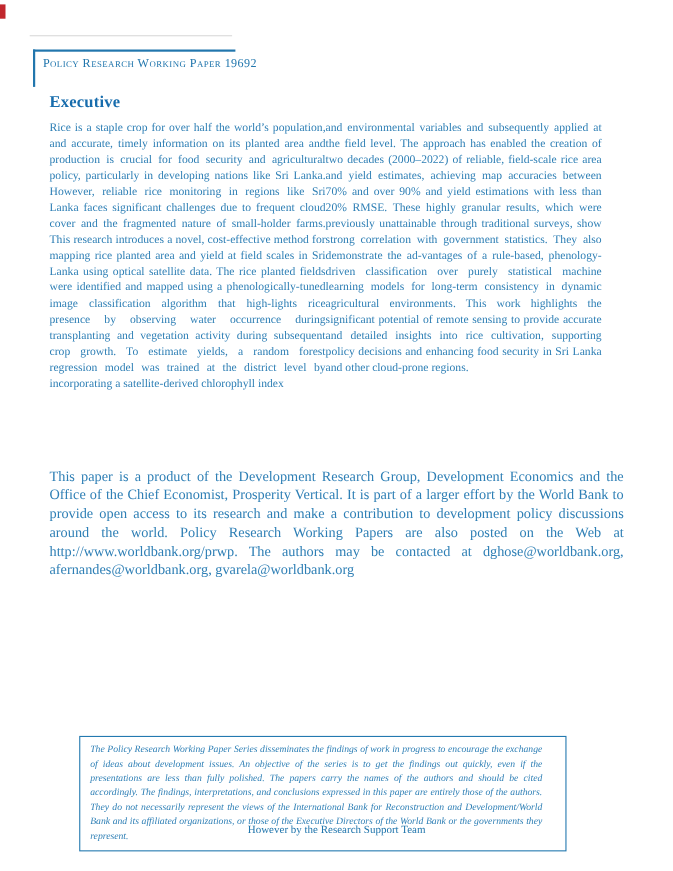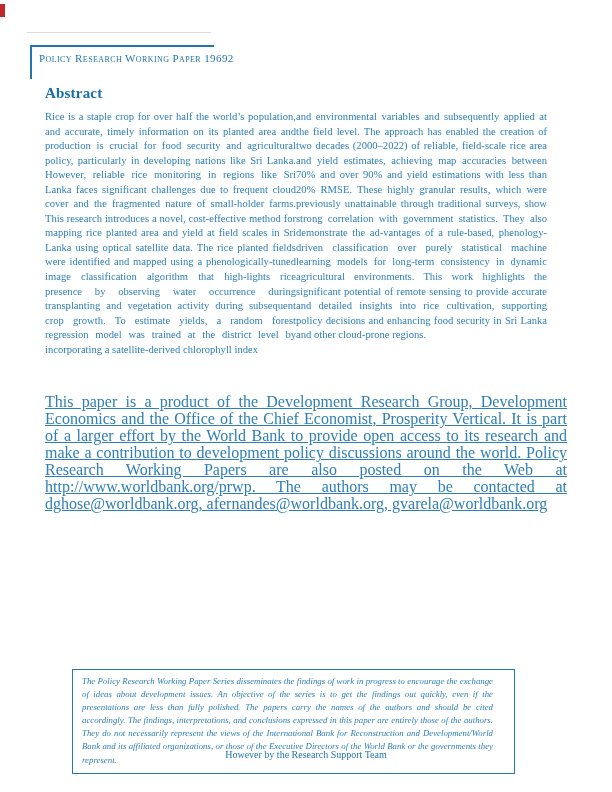--- a/index.html
+++ b/index.html
@@ -41,25 +41,24 @@
     position:absolute;left:45px;top:110px;width:522px;
     display:flex;
   }
   .abstract-col{
     width:251px;
     font-size:10.6px;line-height:14.55px;
     text-align:justify;
     color:#2e7fb5;
   }
   .provenance{
-    position:absolute;left:45px;top:393px;width:522px;
-    font-size:16px;line-height:17px;
+    position:absolute;left:45px;top:424px;width:522px;
+    font-size:13px;line-height:17px;
     text-align:justify;
     color:#2e7fb5;
-    text-decoration:underline;
   }
   .disclaimer-box{
     position:absolute;left:72px;top:669px;width:443px;
     box-sizing:border-box;
     border:1.5px solid #2379b0;
     padding:5px 21px 6px 9px;
     font-size:8.8px;line-height:13.1px;
     font-style:italic;
     text-align:justify;
     color:#2e7fb5;
@@ -77,21 +76,21 @@
 <div class="page">
 
   <div class="red-mark"></div>
 
   <div class="faint-rule"></div>
   <div class="header-rule-top"></div>
   <div class="header-rule-left"></div>
 
   <div class="series-title">Policy Research Working Paper 19692</div>
 
-  <div class="abstract-heading">Abstract</div>
+  <div class="abstract-heading">Executive</div>
 
   <div class="abstract-columns">
     <div class="abstract-col">Rice is a staple crop for over half the world’s population, and accurate, timely information on its planted area and production is crucial for food security and agricultural policy, particularly in developing nations like Sri Lanka. However, reliable rice monitoring in regions like Sri Lanka faces significant challenges due to frequent cloud cover and the fragmented nature of small-holder farms. This research introduces a novel, cost-effective method for mapping rice planted area and yield at field scales in Sri Lanka using optical satellite data. The rice planted fields were identified and mapped using a phenologically-tuned image classification algorithm that high-lights rice presence by observing water occurrence during transplanting and vegetation activity during subsequent crop growth. To estimate yields, a random forest regression model was trained at the district level by incorporating a satellite-derived chlorophyll index</div>
     <div class="abstract-col">and environmental variables and subsequently applied at the field level. The approach has enabled the creation of two decades (2000–2022) of reliable, field-scale rice area and yield estimates, achieving map accuracies between 70% and over 90% and yield estimations with less than 20% RMSE. These highly granular results, which were previously unattainable through traditional surveys, show strong correlation with government statistics. They also demonstrate the ad-vantages of a rule-based, phenology-driven classification over purely statistical machine learning models for long-term consistency in dynamic agricultural environments. This work highlights the significant potential of remote sensing to provide accurate and detailed insights into rice cultivation, supporting policy decisions and enhancing food security in Sri Lanka and other cloud-prone regions.</div>
   </div>
 
   <div class="provenance">This paper is a product of the Development Research Group, Development Economics and the Office of the Chief Economist, Prosperity Vertical. It is part of a larger effort by the World Bank to provide open access to its research and make a contribution to development policy discussions around the world. Policy Research Working Papers are also posted on the Web at http://www.worldbank.org/prwp. The authors may be contacted at dghose@worldbank.org, afernandes@worldbank.org, gvarela@worldbank.org</div>
 
   <div class="disclaimer-box">The Policy Research Working Paper Series disseminates the findings of work in progress to encourage the exchange of ideas about development issues. An objective of the series is to get the findings out quickly, even if the presentations are less than fully polished. The papers carry the names of the authors and should be cited accordingly. The findings, interpretations, and conclusions expressed in this paper are entirely those of the authors. They do not necessarily represent the views of the International Bank for Reconstruction and Development/World Bank and its affiliated organizations, or those of the Executive Directors of the World Bank or the governments they represent.</div>
 

